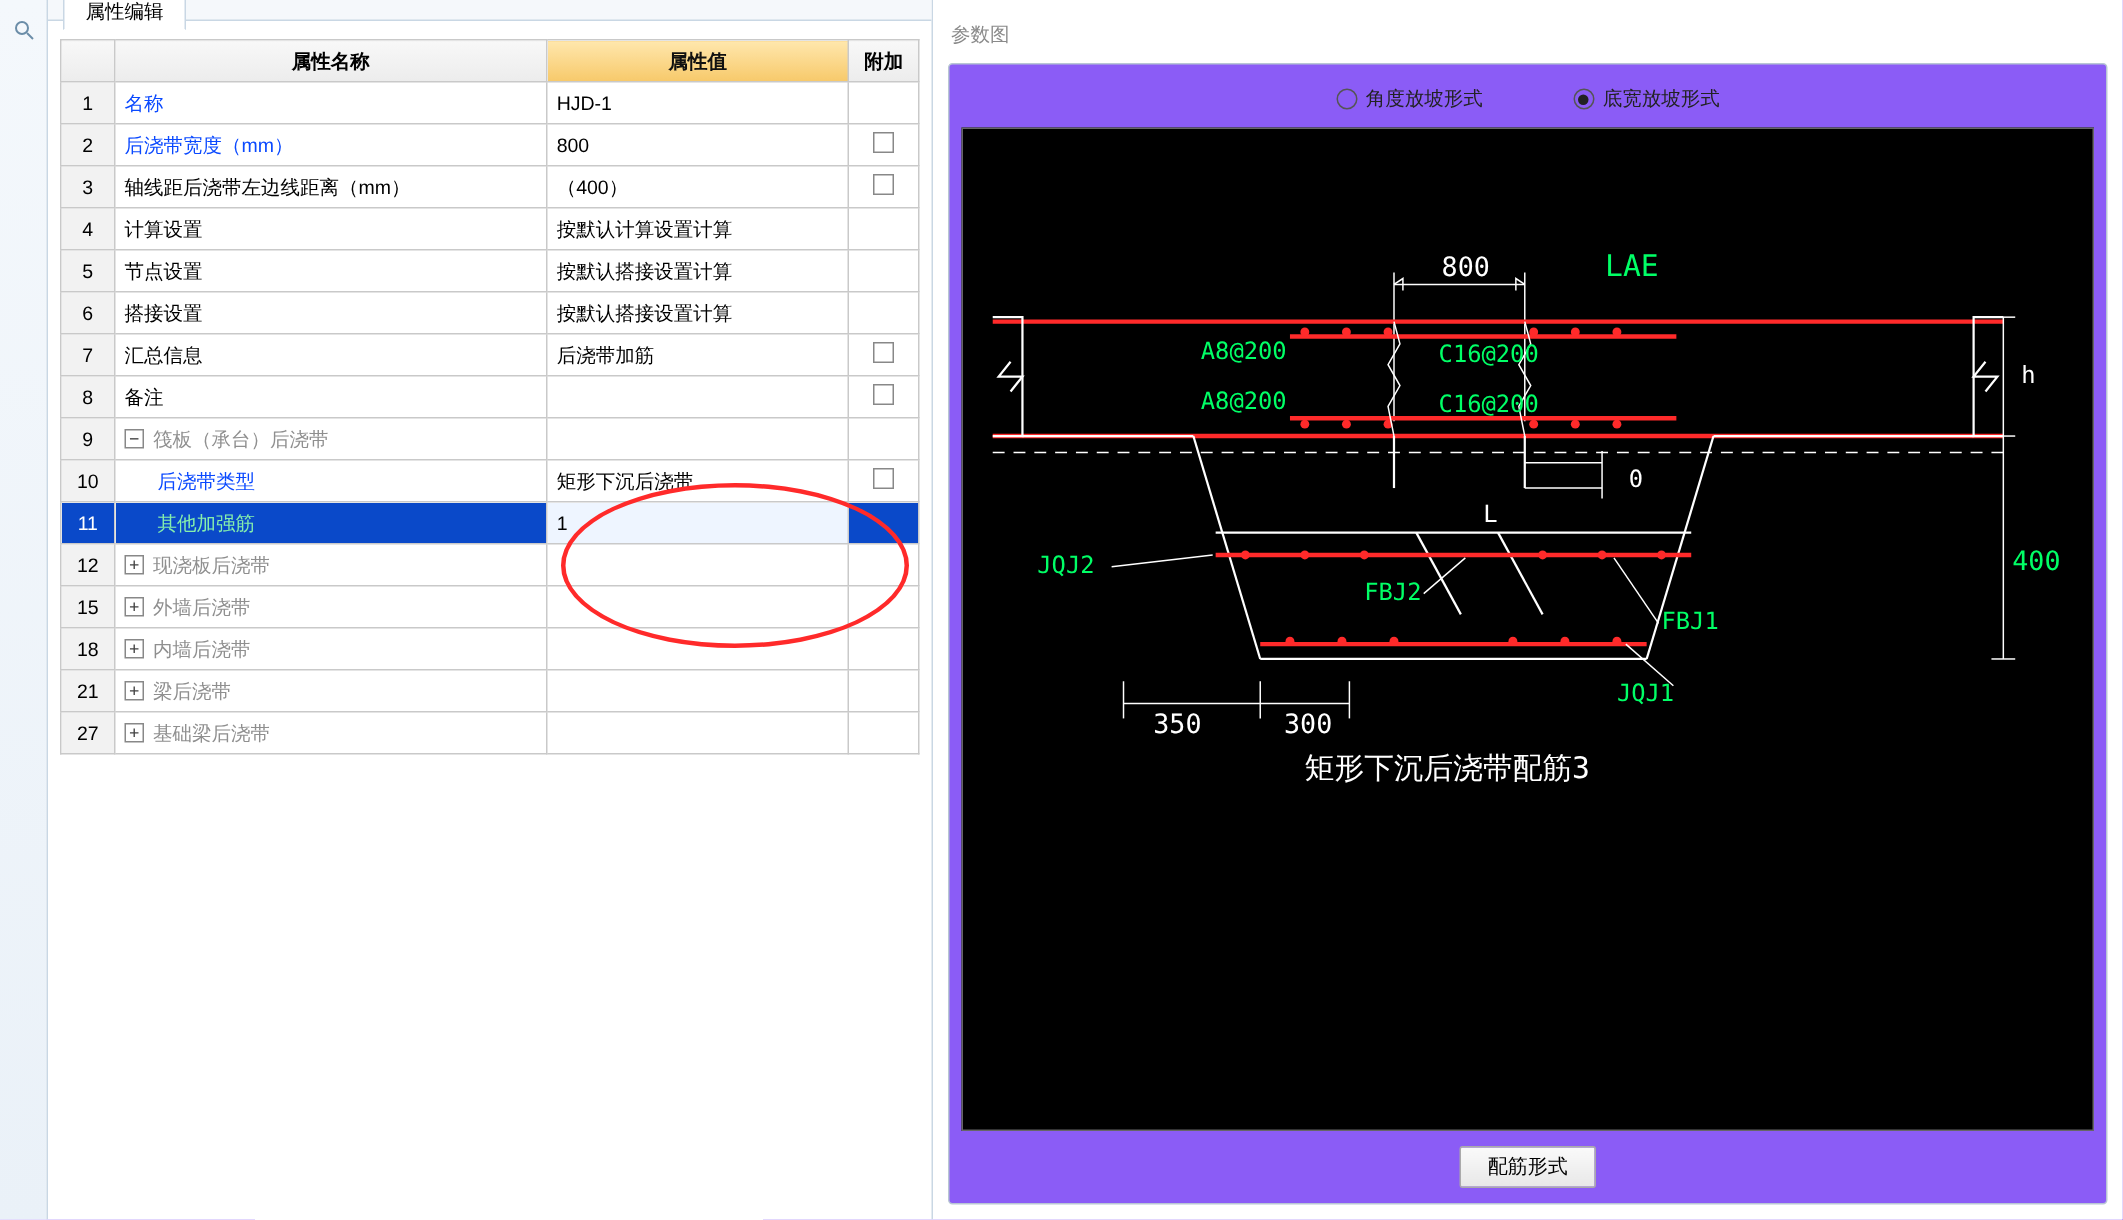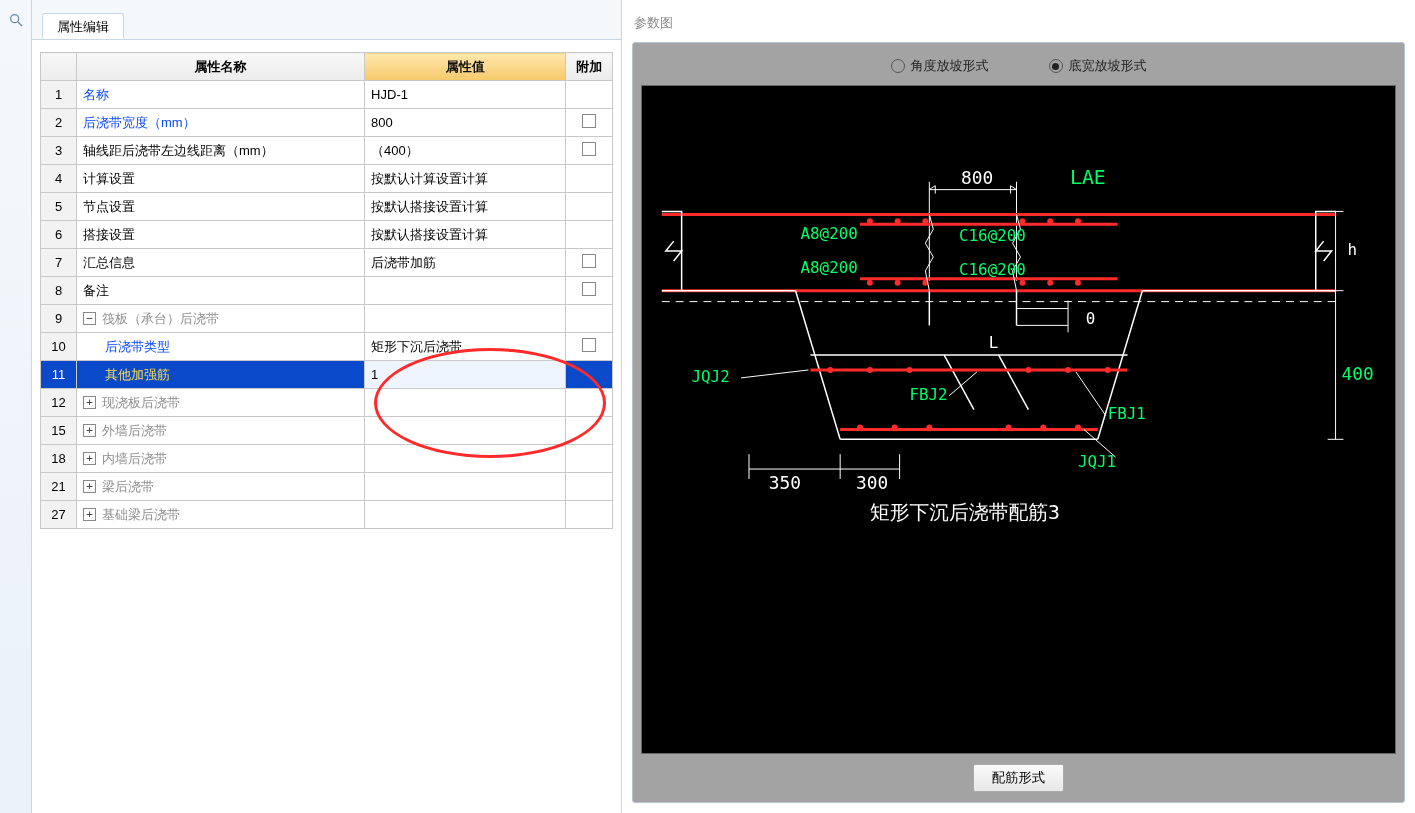--- a/index.html
+++ b/index.html
@@ -2,46 +2,46 @@
 <html><head>
 <meta charset="utf-8">
 <style>
   html,body{margin:0;padding:0;font-family:"Microsoft YaHei","SimSun",sans-serif;font-size:13px;color:#000;background:#fff}
   *{box-sizing:border-box}
   .app{display:flex;width:1415px;height:813px}
   .left-rail{width:32px;border-right:1px solid #c9d7e4;padding-top:6px;display:flex;flex-direction:column;align-items:center;background:linear-gradient(#f4f8fc,#eaf1f8)}
   .left-rail .tool{width:20px;height:20px;margin:4px 0;display:flex;align-items:center;justify-content:center;color:#6b8da8}
   .left-rail svg{width:16px;height:16px;stroke:#6b8da8;stroke-width:2;fill:none}
   .panel-left{flex:0 0 590px;display:flex;flex-direction:column;border-right:1px solid #c9d7e4}
-  .tab-strip{height:40px;display:flex;align-items:flex-end;padding-left:10px;border-bottom:1px solid #c9d7e4;background:#f5f8fb}
+  .tab-strip{height:14px;display:flex;align-items:center;padding-left:10px;border-bottom:1px solid #c9d7e4;background:#f5f8fb}
   .tab{height:26px;padding:4px 14px 0;border:1px solid #c9d7e4;border-bottom:1px solid #fff;background:#fff;border-radius:3px 3px 0 0;font-size:13px}
   .grid-wrap{padding:12px 8px 0 8px}
   table.pg{border-collapse:collapse;width:100%;table-layout:fixed}
   table.pg th,table.pg td{border:1px solid #c9c9c9;height:28px;padding:0 6px;text-align:left;white-space:nowrap;overflow:hidden}
   table.pg th{background:linear-gradient(#f8f8f8,#ececec);font-weight:bold;text-align:center}
   table.pg th.val{background:linear-gradient(#ffe7ad,#f7c96a);color:#111}
   table.pg td.row-num{width:34px;text-align:center;background:#f2f2f2}
   .col-name{width:272px}
   .col-val{width:190px}
   .col-add{width:44px}
   a.link{color:#0a49ff;text-decoration:none}
   .grey{color:#8f8f8f}
-  tr.sel td{background:#0a49c9;color:#fde047}
+  tr.sel td{background:#0a49c9;color:#86efac}
   tr.sel td.row-num{background:#0a49c9;color:#fff}
   tr.sel td.val{background:#eef5ff;color:#000}
   .chk{display:inline-block;width:14px;height:14px;border:1px solid #888;background:#fff}
   .tree-cell{display:flex;align-items:center}
   .exp,.col{display:inline-flex;width:13px;height:13px;border:1px solid #888;align-items:center;justify-content:center;margin-right:6px;font-size:11px;line-height:1;font-family:monospace;color:#444;background:#fff}
   .indent1{padding-left:22px}
   .oval{position:absolute;border:3px solid #ff2a2a;border-radius:50%}
   .panel-right{flex:1;display:flex;flex-direction:row}
   .rhdr{height:26px;border-bottom:1px solid #c9d7e4;background:#f5f8fb}
   .rbody{flex:1;padding:10px;display:flex;flex-direction:column}
   .rtitle{color:#8a8a8a;padding:4px 2px 10px}
-  .rcard{flex:1;border:1px solid #b8c6d4;border-radius:3px;background:#a3a3a3;display:flex;flex-direction:column;padding:8px}
+  .rcard{flex:1;border:1px solid #b8c6d4;border-radius:3px;background:#8b5cf6;display:flex;flex-direction:column;padding:8px}
   .radio-row{display:flex;align-items:center;justify-content:center;gap:60px;padding:6px 0 10px;color:#222}
   .radio{display:flex;align-items:center;gap:6px}
   .radio .dot{width:14px;height:14px;border:1px solid #555;border-radius:50%;display:inline-flex;align-items:center;justify-content:center}
   .radio.selected .dot::after{content:"";width:7px;height:7px;background:#222;border-radius:50%}
   .cad{flex:1;background:#000;border:1px solid #666;position:relative}
   .cad text{font-family:"SimSun","Microsoft YaHei",monospace}
   .btnrow{display:flex;justify-content:center;padding:10px 0 2px}
   .btn{background:linear-gradient(#fafafa,#e8e8e8);border:1px solid #aaa;padding:4px 18px;border-radius:2px}
 </style>
 </head>

